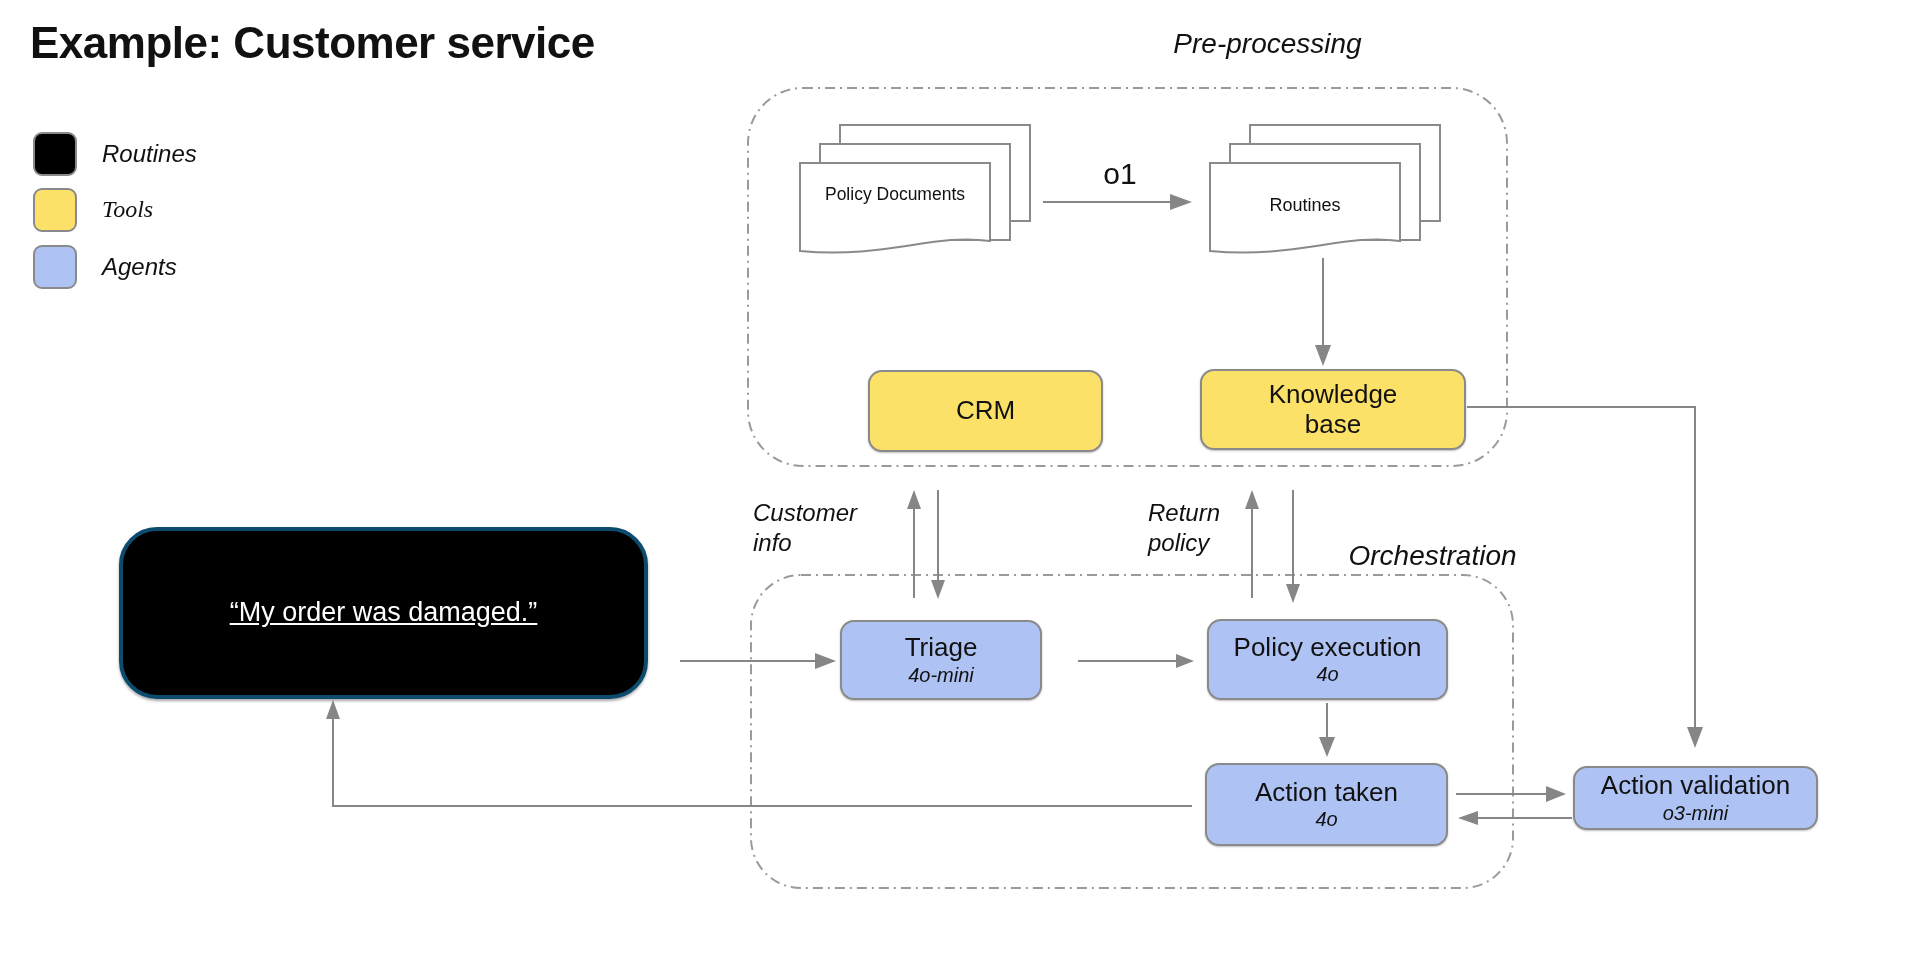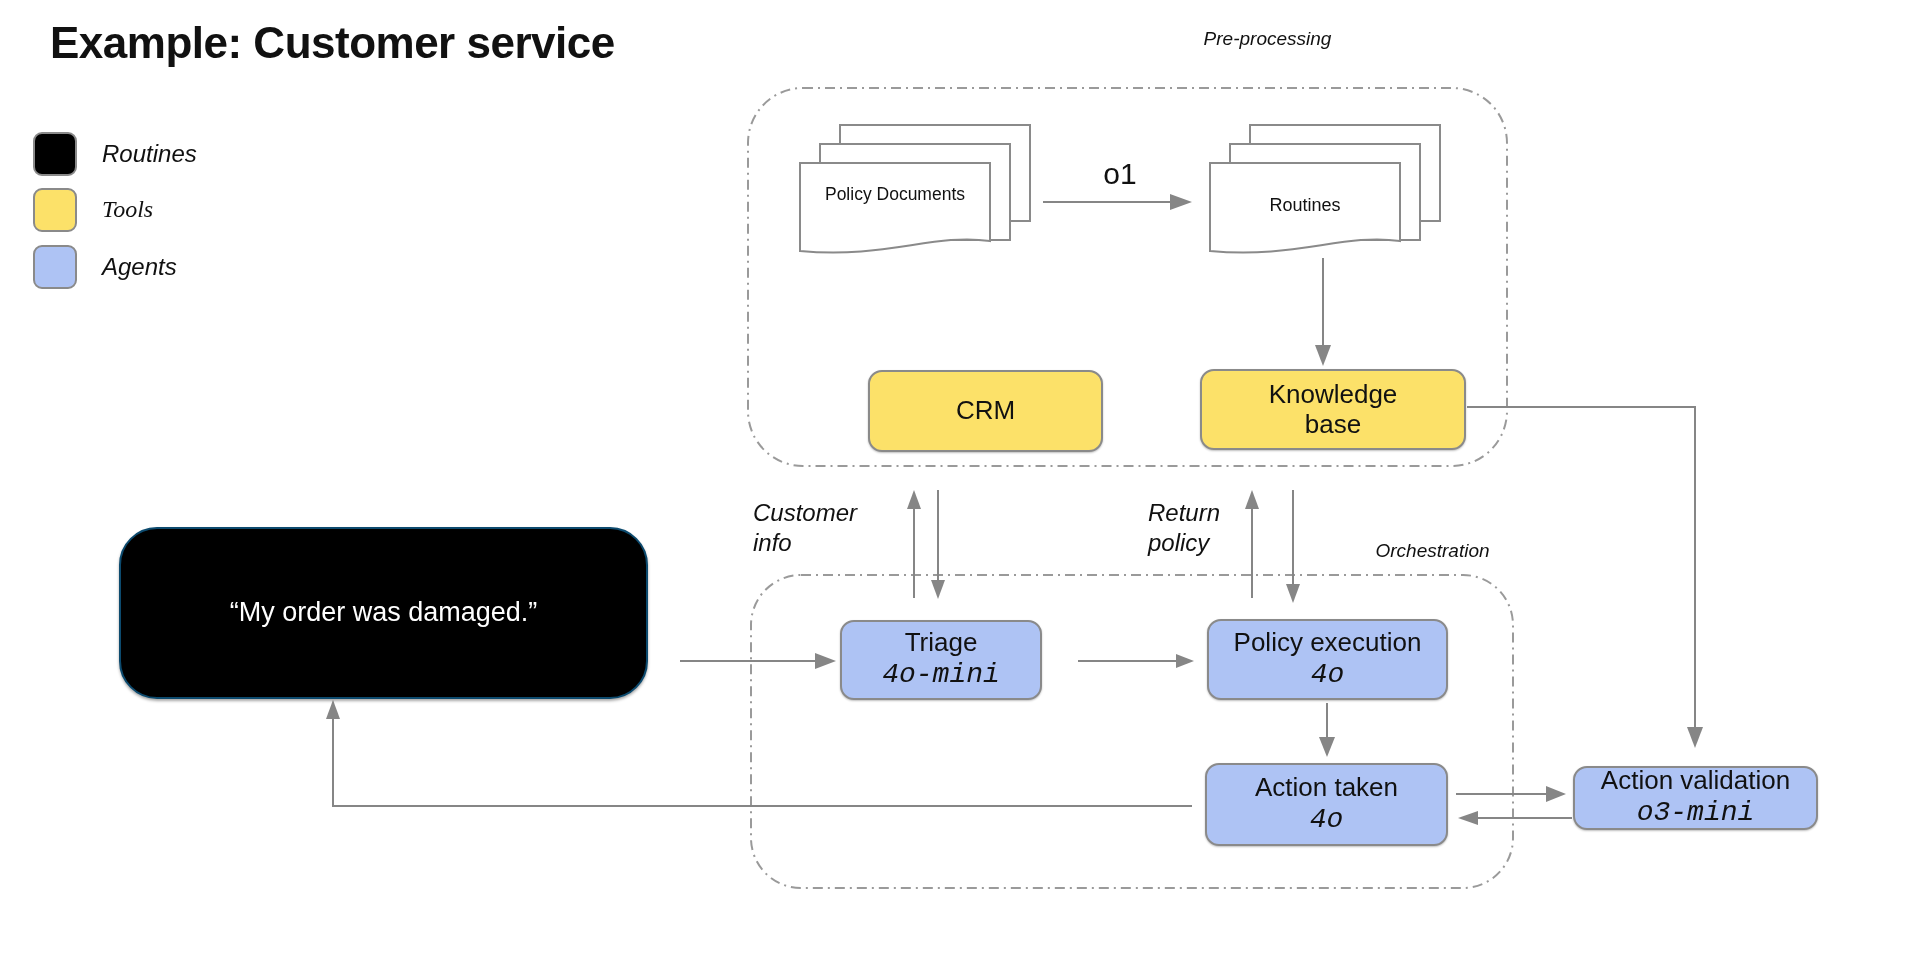--- a/index.html
+++ b/index.html
@@ -1,41 +1,41 @@
 <!DOCTYPE html>
 <html><head>
 <meta charset="utf-8">
 <style>
   html,body{margin:0;padding:0;background:#fff;}
   body{width:1908px;height:956px;position:relative;overflow:hidden;
        font-family:"Liberation Sans", sans-serif;color:#111;}
   .abs{position:absolute;}
   #diagram-svg{position:absolute;left:0;top:0;z-index:1;}
-  .page-title{left:30px;top:18px;font-size:44px;font-weight:600;letter-spacing:-0.5px;z-index:3;margin-left:20px;}
+  .page-title{left:30px;top:18px;font-size:44px;font-weight:600;letter-spacing:-0.5px;z-index:3;}
   
   .swatch{width:40px;height:40px;border:2px solid #8a8a8a;border-radius:9px;z-index:3;}
   .swatch.customer{background:#000;}
   .swatch.tools{background:#FCE169;}
   .swatch.agents{background:#AEC3F4;}
   .legend-label{font-size:24px;font-style:italic;z-index:3;}
   
-  .group-label{font-size:19px;font-style:italic;text-align:center;z-index:3;}
+  .group-label{font-size:28px;font-style:italic;text-align:center;z-index:3;}
   .edge-label{font-size:24px;font-style:italic;line-height:1.25;z-index:3;}
   .o1-label{font-size:30px;text-align:center;font-style:normal;}
   
   .node{display:flex;flex-direction:column;align-items:center;justify-content:center;
         text-align:center;z-index:2;box-sizing:border-box;}
   .node .lbl{font-size:26px;line-height:1.15;}
-  .node .model{font-size:28px;font-style:italic;line-height:1.2;font-family:Liberation Mono, monospace;}
+  .node .model{font-size:20px;font-style:italic;line-height:1.2;}
   .tool-node{background:#FCE169;border:2px solid #8a8a8a;border-radius:14px;
              box-shadow:0 1px 2px rgba(0,0,0,.25);}
   .agent-node{background:#AEC3F4;border:2px solid #8a8a8a;border-radius:14px;
               box-shadow:0 1px 2px rgba(0,0,0,.25);}
-  .customer-node{background:#000;border:2px solid #0c4a6e;border-radius:38px;
-                 color:#fff;box-shadow:0 2px 3px rgba(0,0,0,.35);}
+  .customer-node{background:#000;border:4px solid #0c4a6e;border-radius:38px;
+                 color:#fff;box-shadow:0 2px 3px rgba(0,0,0,.35);text-decoration:underline;}
   .customer-node .lbl{font-size:27px;}
   .kb-lbl{max-width:150px;}
   
   .doc-label{font-size:17.5px;line-height:1.3;text-align:center;z-index:3;}
 </style>
 </head>
 <body>
 
 <svg id="diagram-svg" width="1908" height="956" viewBox="0 0 1908 956">
 

